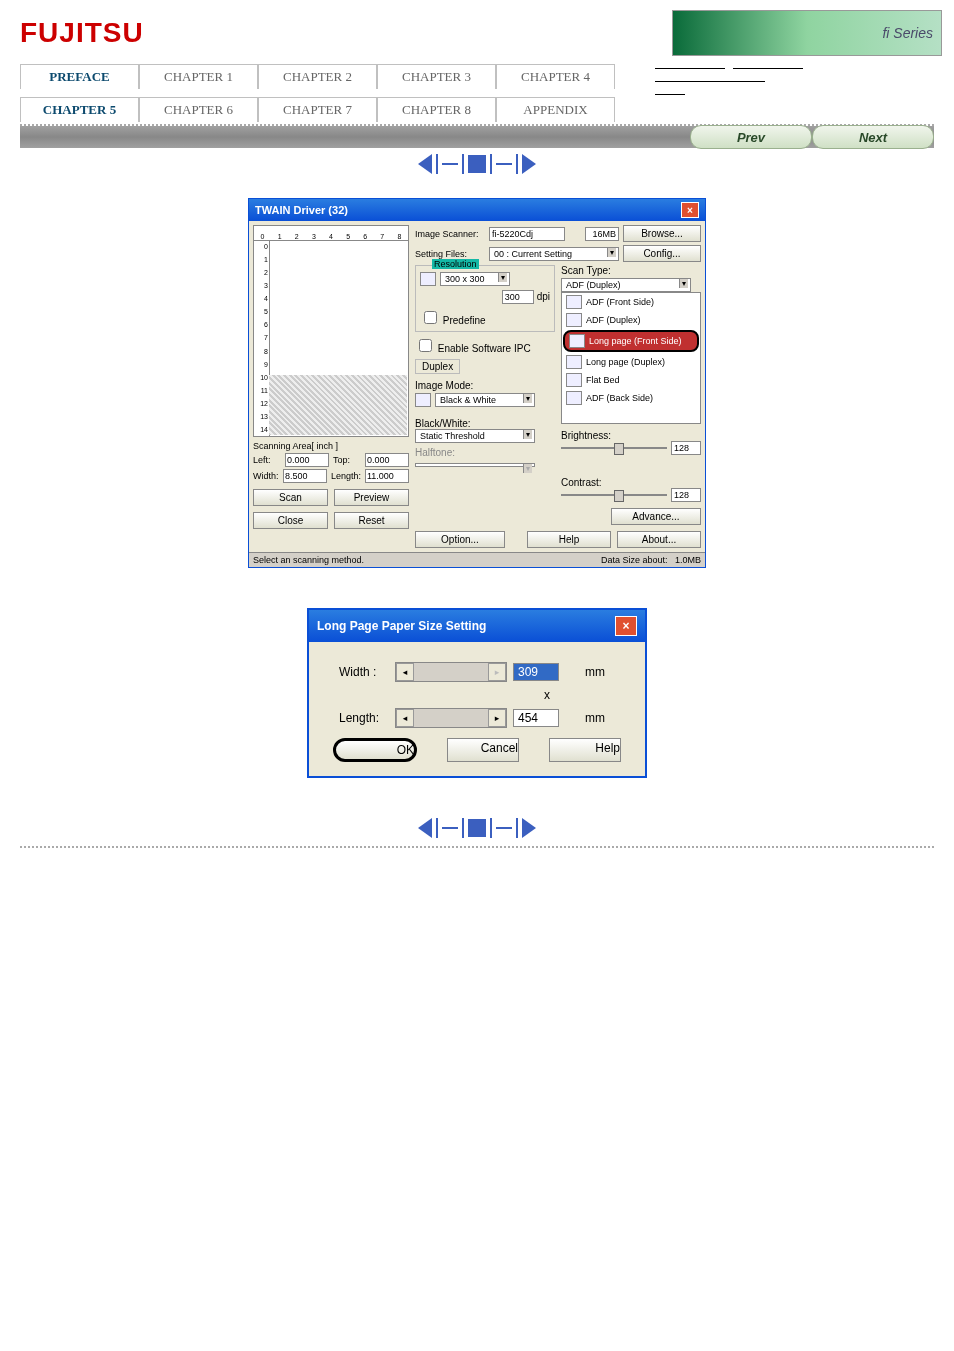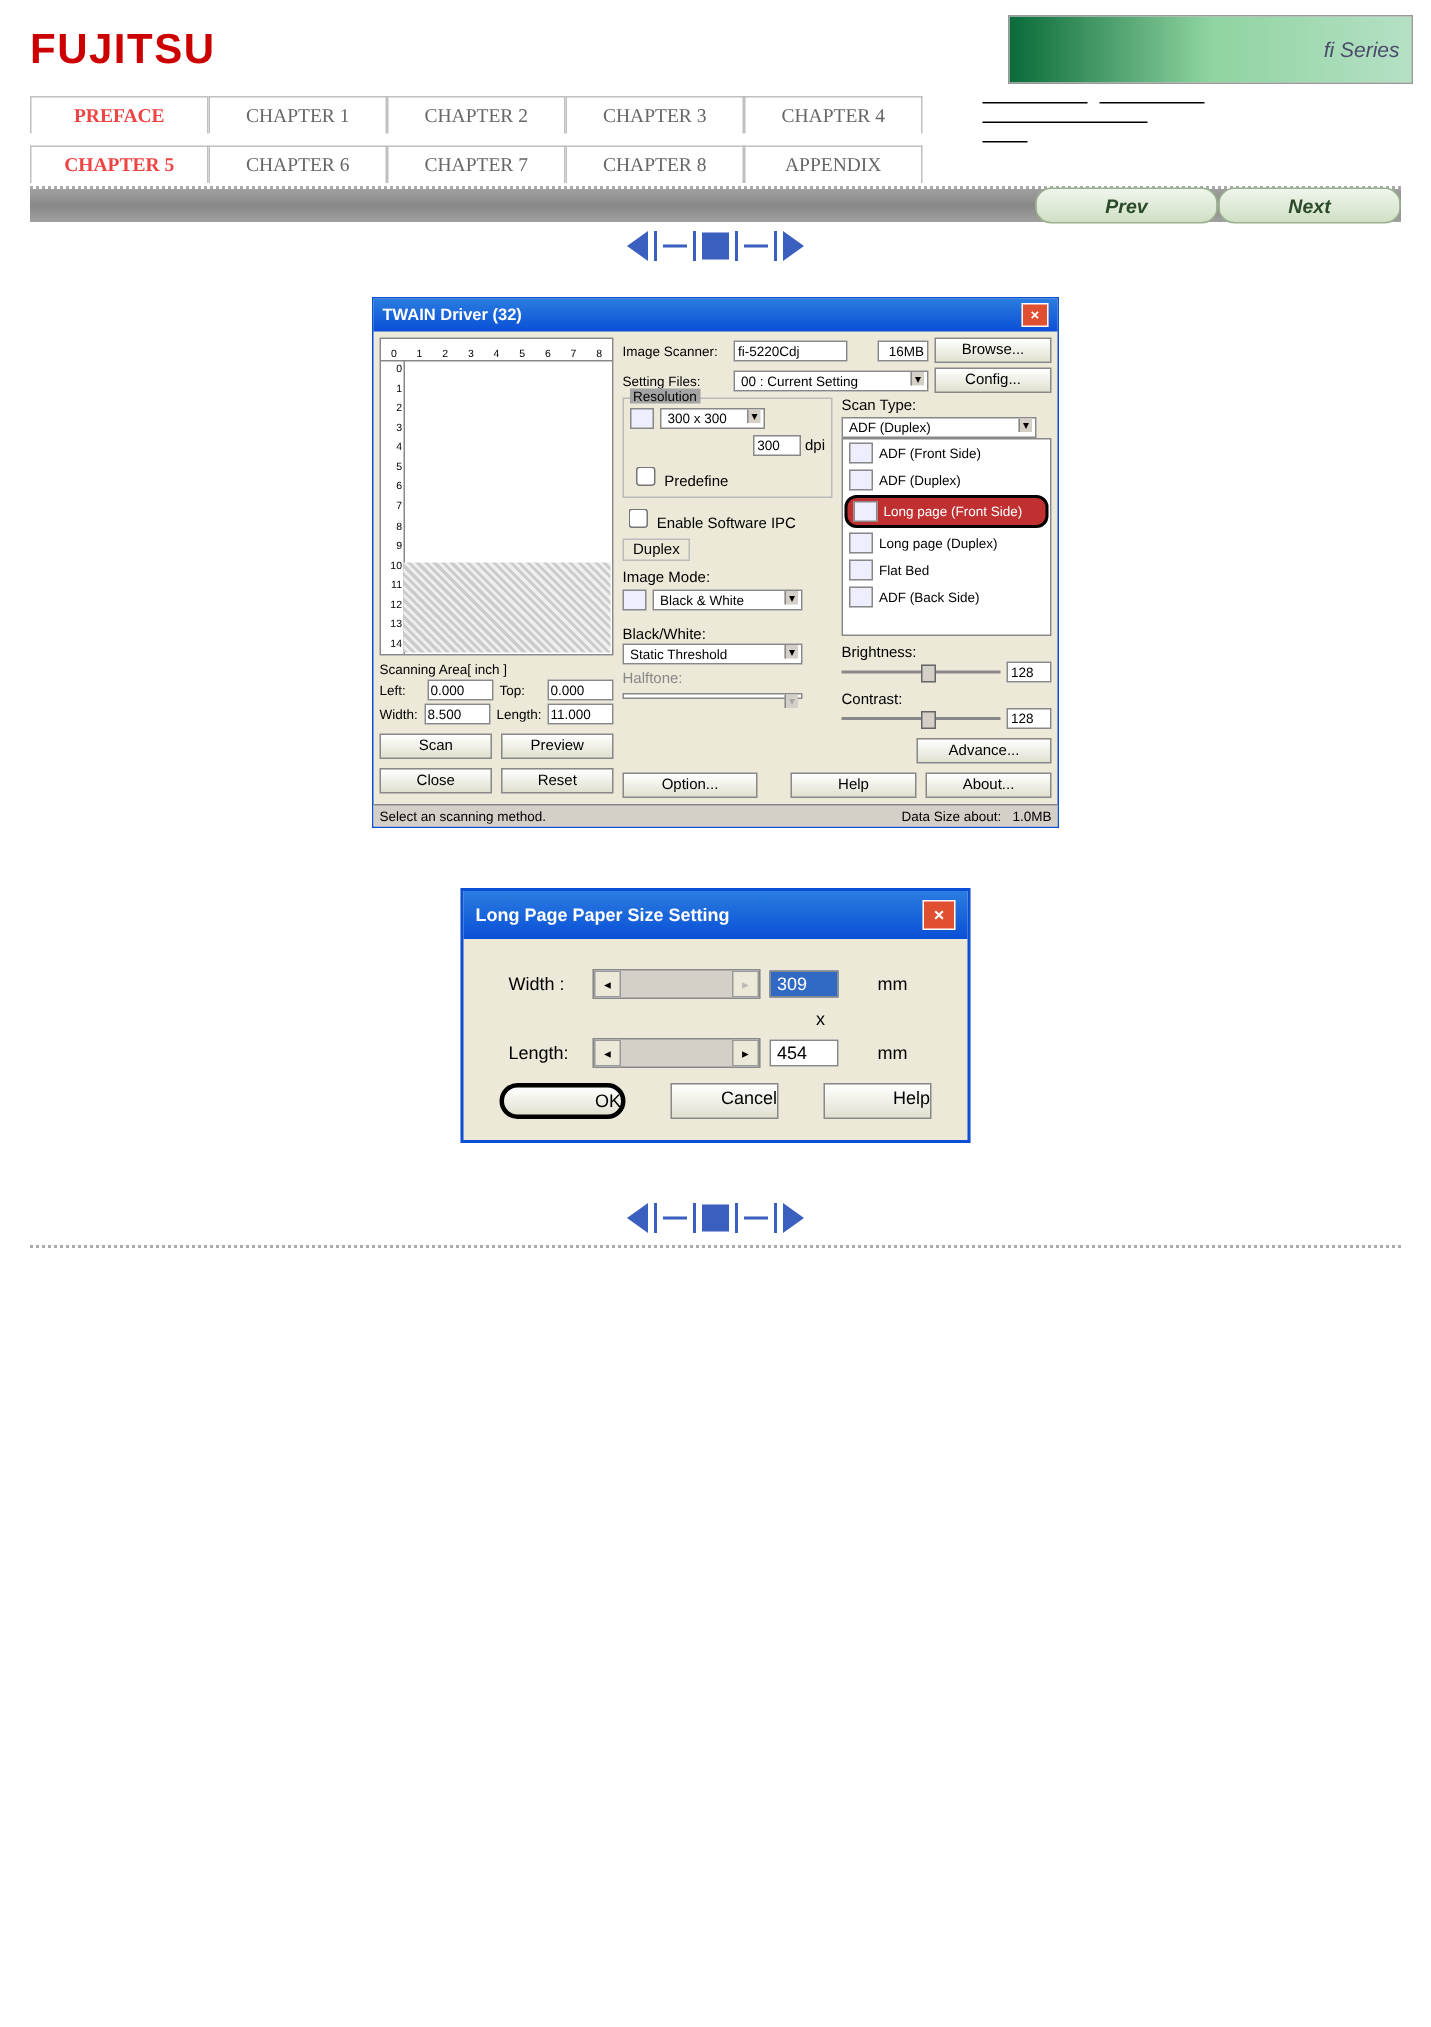--- a/index.html
+++ b/index.html
@@ -47,21 +47,21 @@
     padding: 4px 0;
     width: 117px;
     text-align: center;
     font-size: 13px;
     font-family: 'Times New Roman', serif;
     color: #666;
     background: #fff;
     cursor: pointer;
   }
   .navtab.active {
-    color: #ef4444;
+    color: #0c4a6e;
     font-weight: bold;
   }
   .sidelinks {
     margin-left: 20px;
     display: flex;
     flex-direction: column;
     gap: 2px;
     padding-top: 2px;
   }
   .slinkrow { display: flex; gap: 8px; }
@@ -215,22 +215,22 @@
   .txtfield {
     border: 1px solid #888; font-size: 9px; padding: 1px 2px; background: #fff;
   }
   .legend-box {
     border: 1px solid #bbb;
     padding: 6px 4px 4px 4px;
     margin-bottom: 4px;
     position: relative;
   }
   .legend-title {
-    position: absolute; top: -7px; left: 4px;
-    background: #a3a3a3; font-size: 9px; padding: 0 2px;
+    position: absolute; top: -7px; left: 16px;
+    background: #14b8a6; font-size: 9px; padding: 0 2px;
   }
   .combo {
     border: 1px solid #888; background: #fff;
     padding: 1px 14px 1px 4px;
     font-size: 9px;
     position: relative;
     display: inline-block;
     min-width: 50px;
   }
   .combo::after {
@@ -523,21 +523,21 @@
                   <span>ADF (Back Side)</span>
                 </div>
             </div>
             <div style="margin-top:6px">Brightness:</div>
             <div class="slider-row">
               <div class="slider-track">
                   <div class="slider-thumb"></div>
                 </div>
               <input class="txtfield" style="width: 24px;" value="128">
             </div>
-            <div style="margin-top:6px">Contrast:</div>
+            <div style="margin-top:22px">Contrast:</div>
             <div class="slider-row">
               <div class="slider-track">
                   <div class="slider-thumb"></div>
                 </div>
               <input class="txtfield" style="width: 24px;" value="128">
             </div>
             <div style="text-align:right;margin-top:6px">
               <div class="winbtn" style="width:56px;display:inline-block">Advance...</div>
             </div>
           </div>

